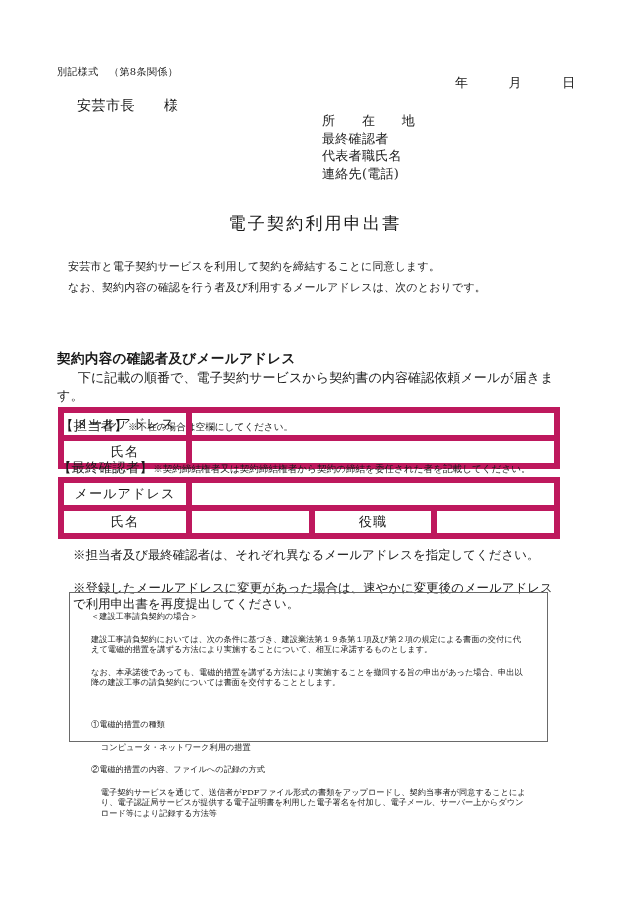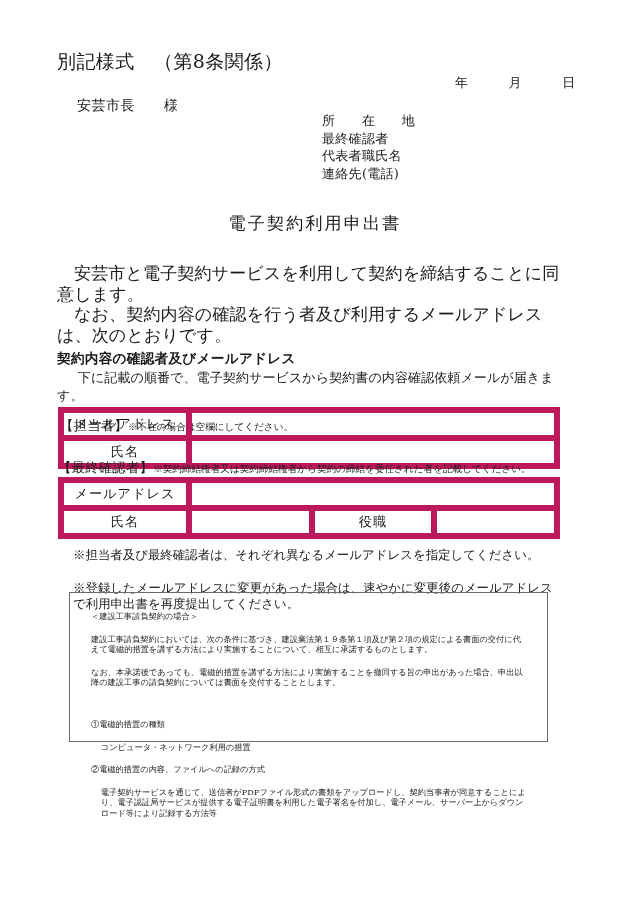--- a/index.html
+++ b/index.html
@@ -18,22 +18,22 @@
   .page {
     position: absolute;
     inset: 0;
     width: 630px;
     height: 903px;
   }
   .abs { position: absolute; }
 
   
   #form-code {
-    left: 57px; top: 49px;
-    font-size: 19px;
+    left: 57px; top: 65px;
+    font-size: 10px;
     letter-spacing: 0.4px;
     white-space: pre;
   }
   #date-line {
     left: 455px; top: 74px;
     font-size: 13px;
     letter-spacing: 0.4px;
     white-space: pre;
   }
   #addressee {
@@ -54,23 +54,23 @@
   #doc-title {
     left: 0; top: 212px;
     width: 630px;
     text-align: center;
     font-size: 17px;
     letter-spacing: 2.2px;
   }
 
   
   #intro {
-    left: 57px; top: 263px;
+    left: 57px; top: 257px;
     width: 516px;
-    font-size: 17px;
+    font-size: 11px;
     line-height: 20.5px;
     letter-spacing: 0.15px;
   }
   #intro p { margin: 0; }
   .indent1 { text-indent: 1em; }
 
   
   #section-heading {
     left: 57px; top: 350px;
     font-size: 13.6px;

